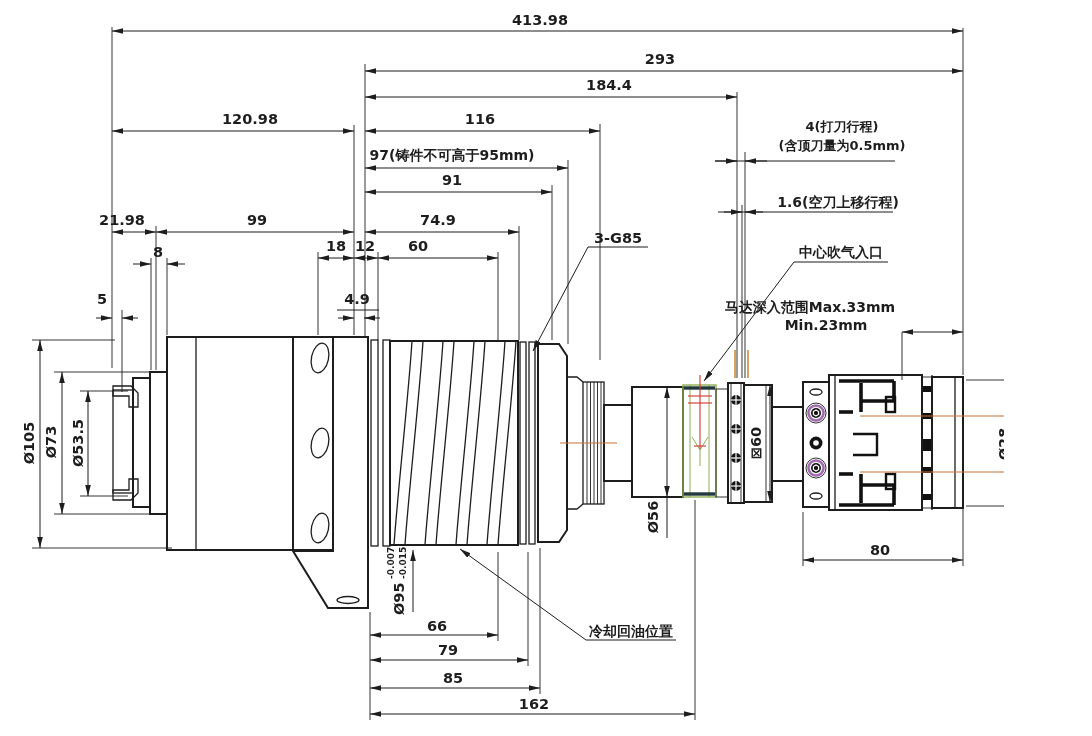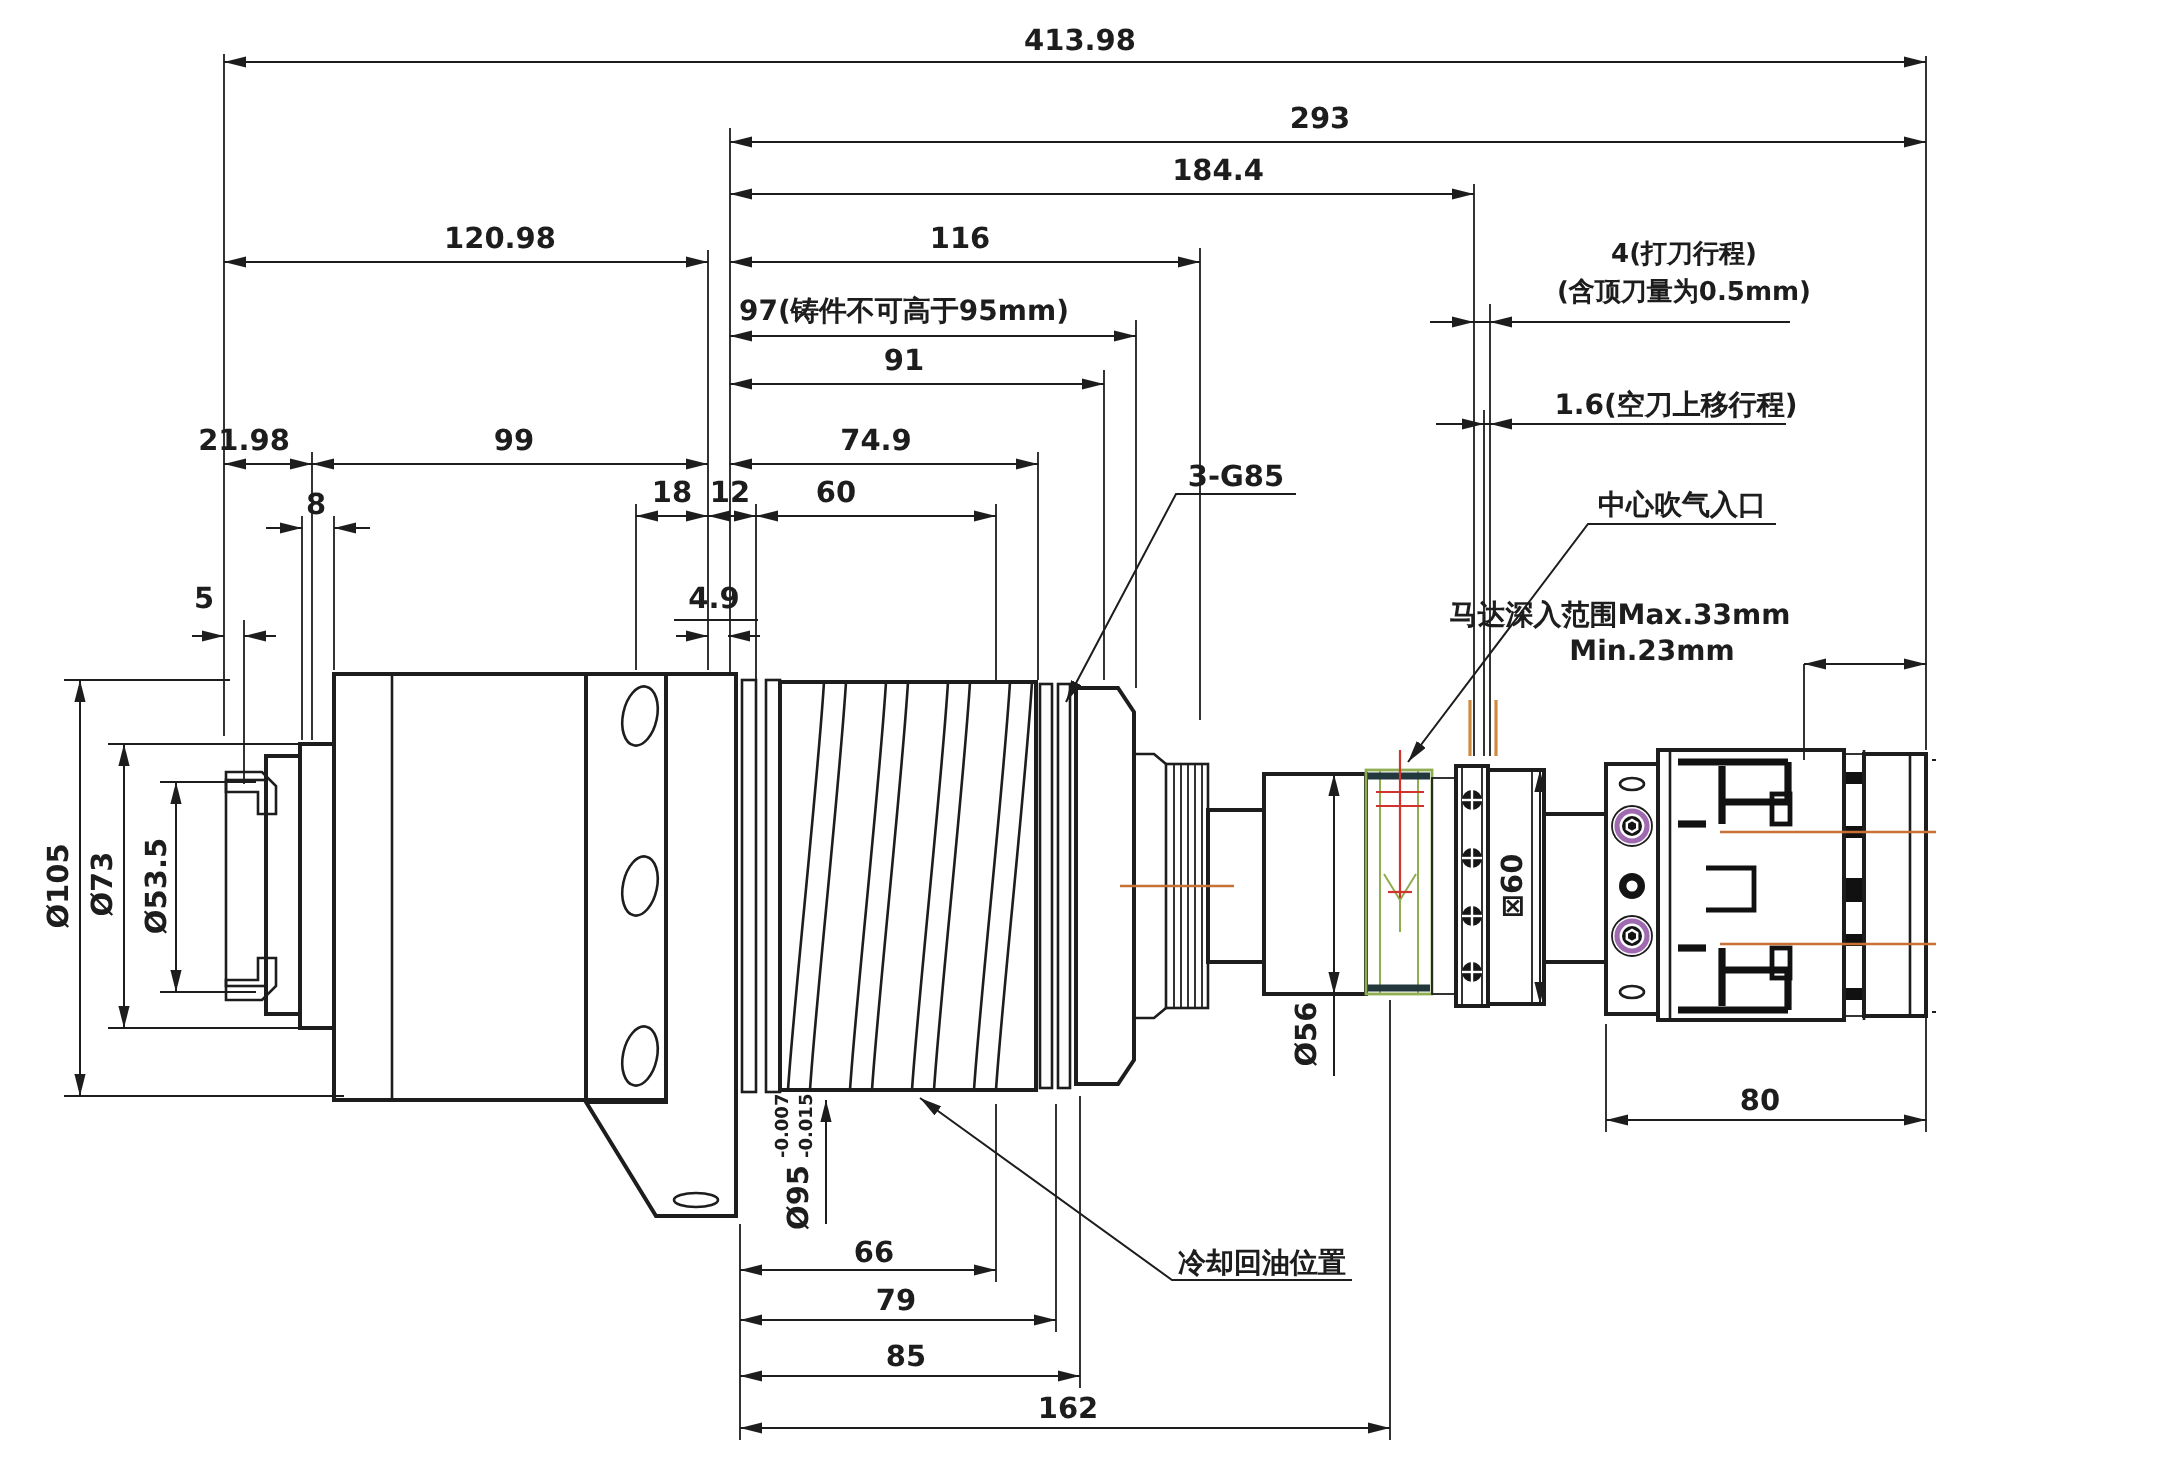--- a/index.html
+++ b/index.html
@@ -1,16 +1,16 @@
 <!DOCTYPE html>
 <html><head>
 <meta charset="utf-8">
 <style>
   html,body{margin:0;padding:0;background:#fff;}
-  #stage{position:relative;width:968px;height:736px;background:#fff;overflow:hidden;}
+  #stage{position:relative;width:968px;height:736px;background:#fff;overflow:hidden;padding-left:36px;}
   svg{position:absolute;left:0;top:0;}
   svg text{font-family:"DejaVu Sans","Liberation Sans",sans-serif;font-size:14.5px;font-weight:700;fill:#1d1d1d;}
   text.mid{text-anchor:middle;}
   text.cjk{font-size:14px;}
   text.cjk2{font-size:13px;}
   text.sm{font-size:9px;font-weight:700;}
   .ol{fill:none;stroke:#1d1d1d;stroke-width:2;stroke-linejoin:miter;}
   .ol2{fill:none;stroke:#1d1d1d;stroke-width:1.3;}
   .thin{fill:none;stroke:#1d1d1d;stroke-width:0.9;}
   .dim{fill:none;stroke:#1d1d1d;stroke-width:1;}

